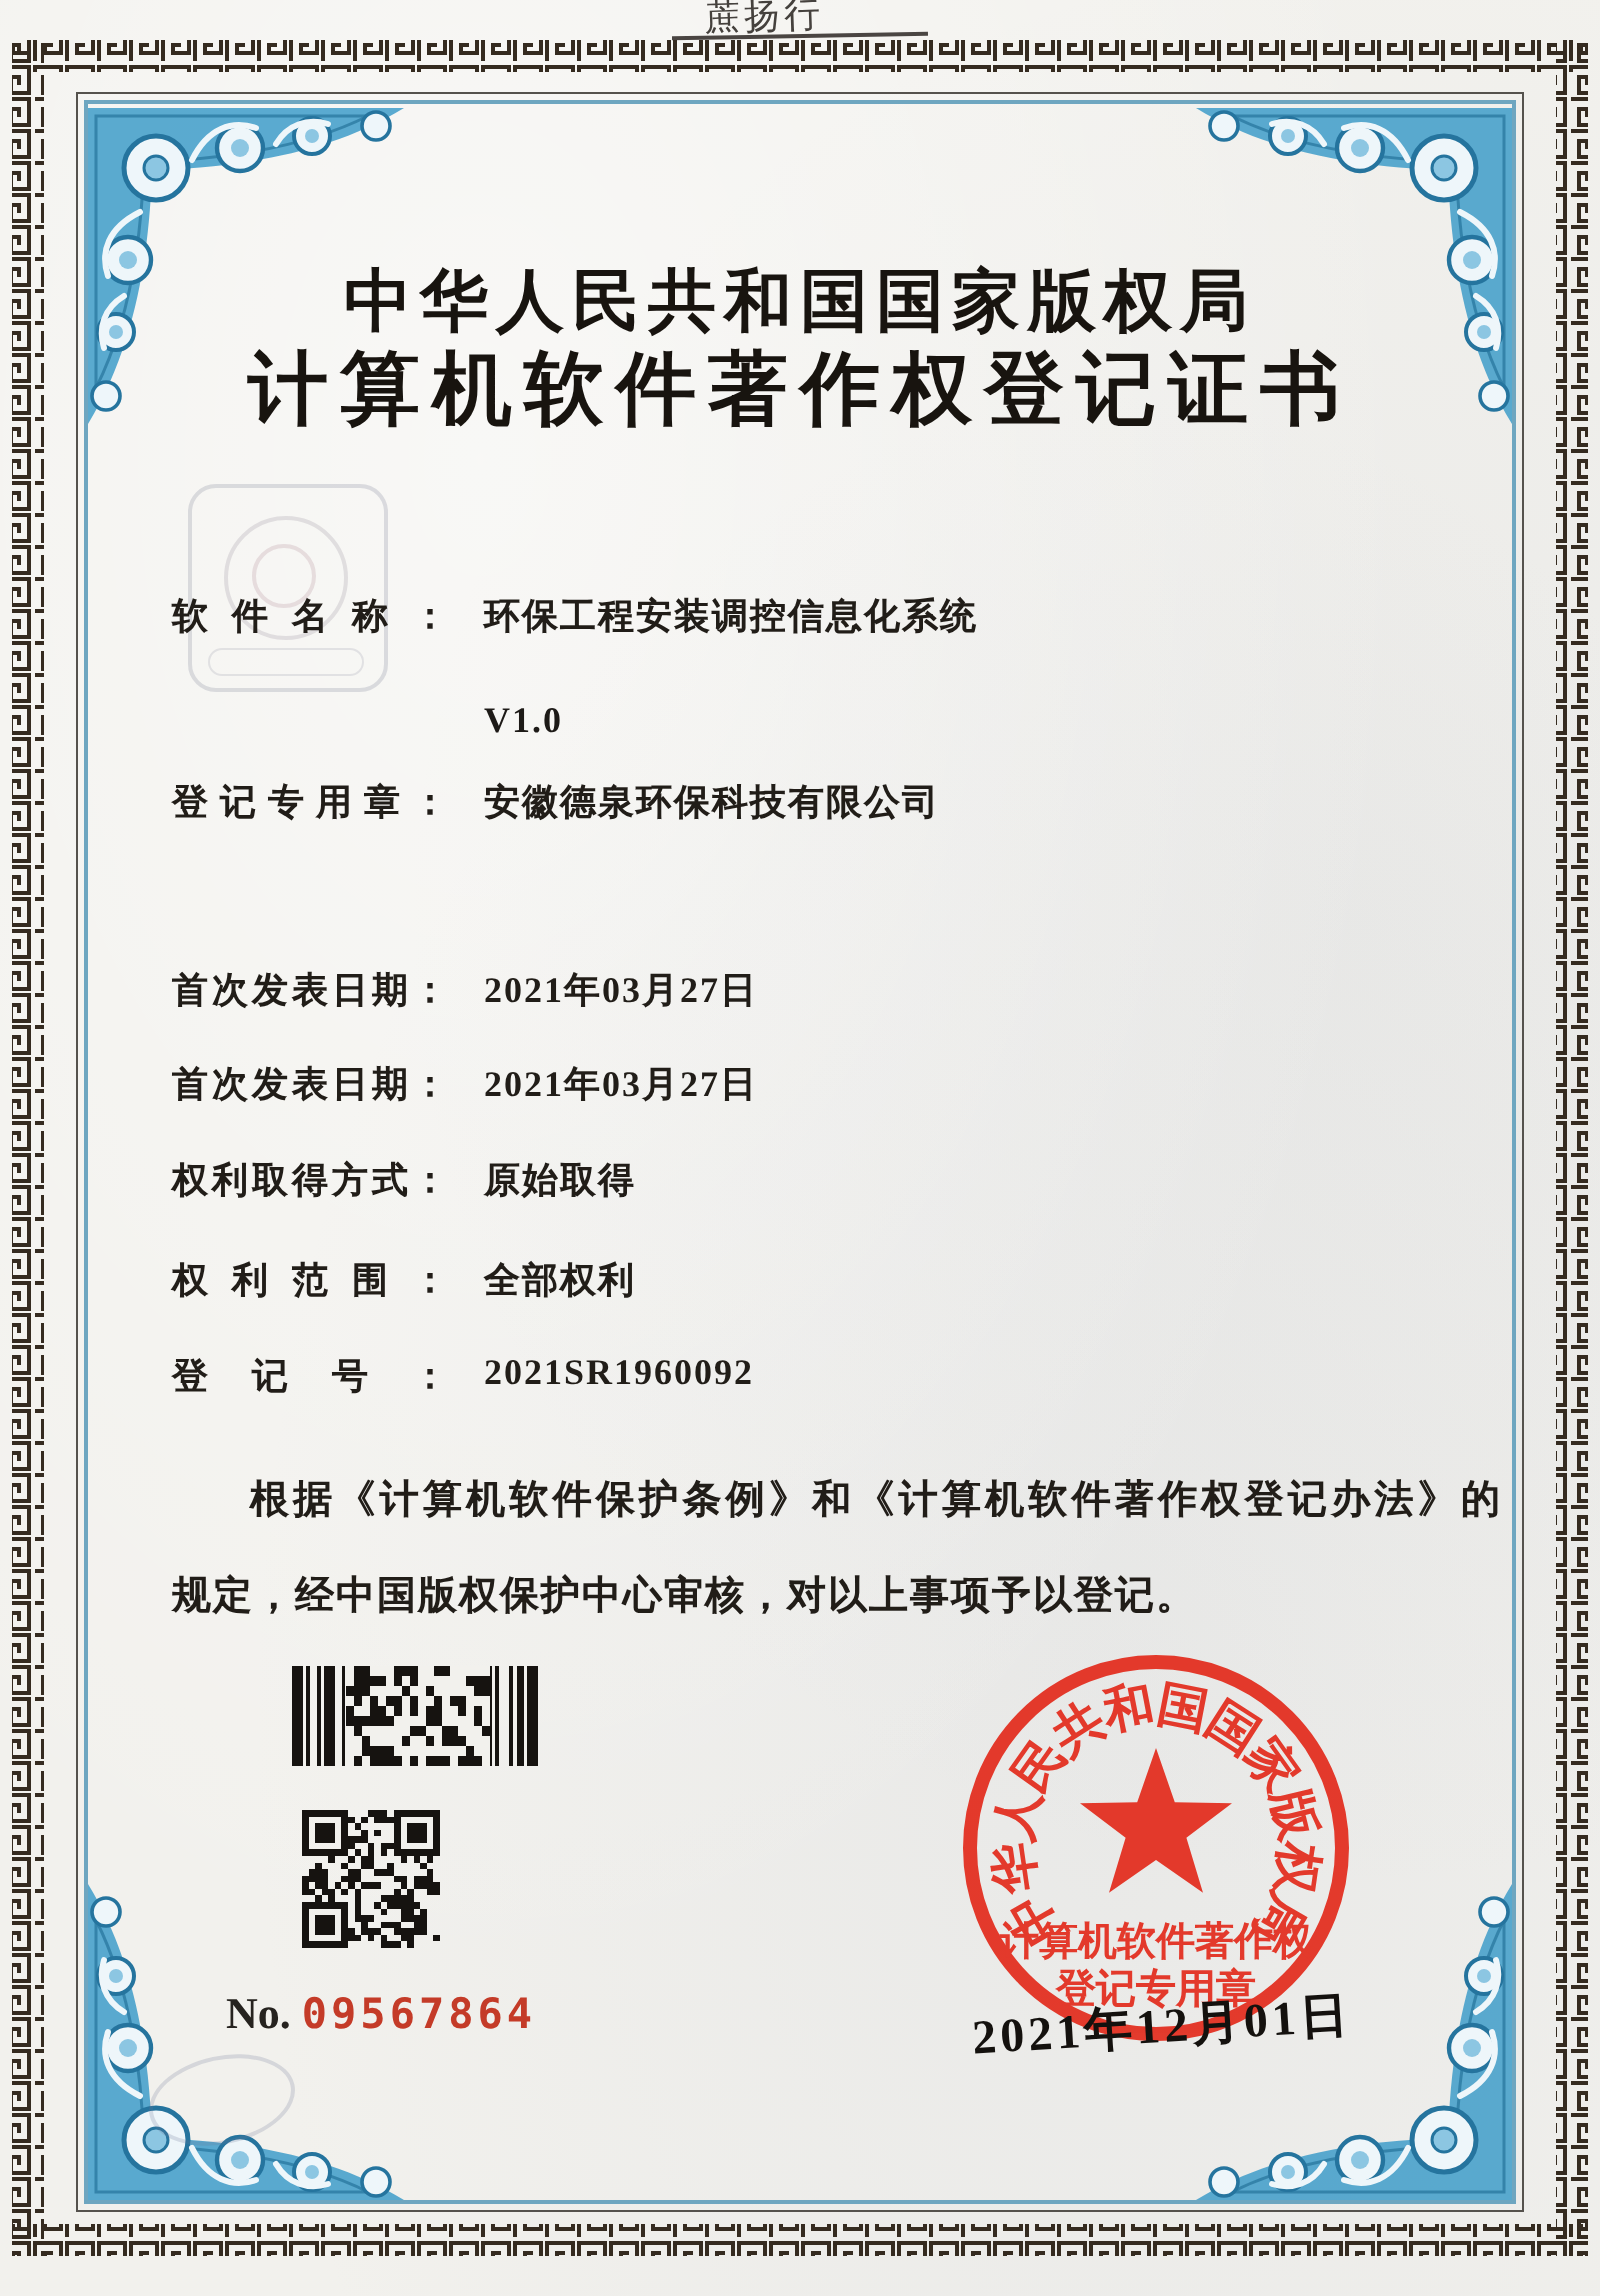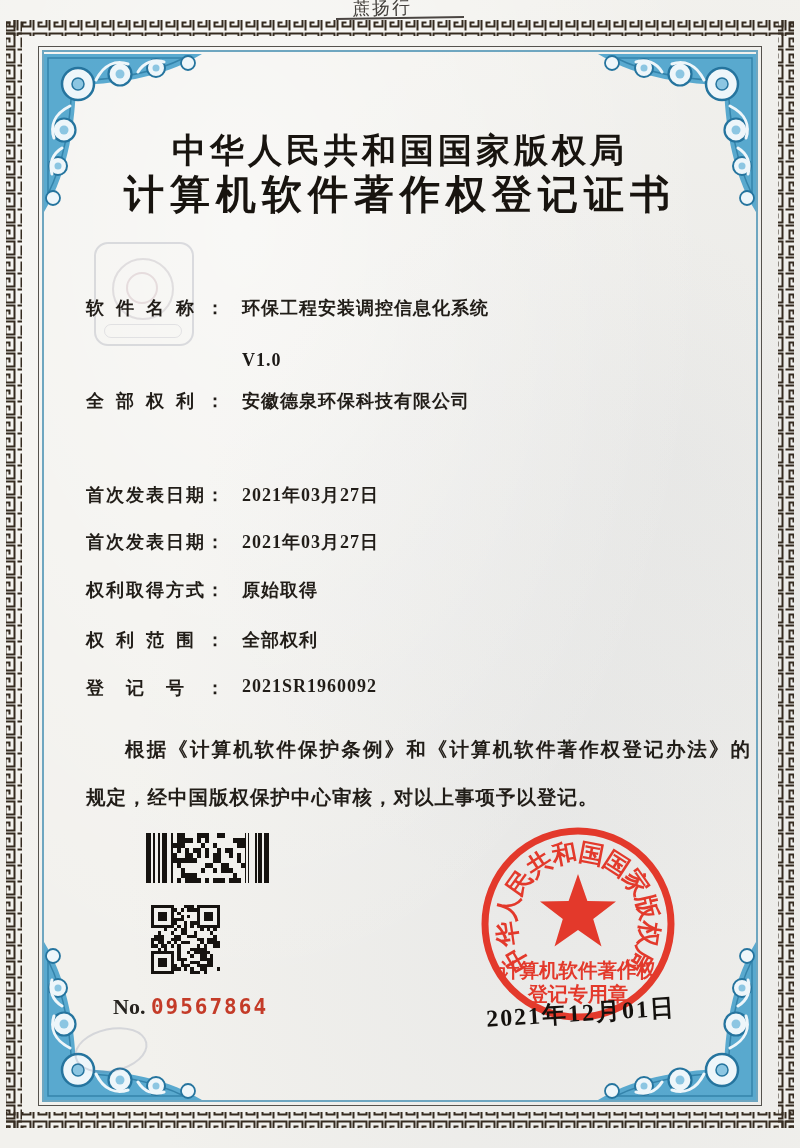--- a/index.html
+++ b/index.html
@@ -106,21 +106,21 @@
 
   <div class="abs authority">中华人民共和国国家版权局</div>
   <div class="abs cert-title">计算机软件著作权登记证书</div>
 
   <div class="abs row" style="top:296px">
     <span class="lbl">软件名称：</span><span class="val">环保工程安装调控信息化系统</span>
   </div>
   <div class="abs version-line">V1.0</div>
 
   <div class="abs row" style="top:389px">
-    <span class="lbl">全部权利：</span><span class="val">安徽德泉环保科技有限公司</span>
+    <span class="lbl">登记专用章：</span><span class="val">安徽德泉环保科技有限公司</span>
   </div>
 
   <div class="abs row" style="top:483px">
     <span class="lbl">首次发表日期：</span><span class="val">2021年03月27日</span>
   </div>
 
   <div class="abs row" style="top:530px">
     <span class="lbl">首次发表日期：</span><span class="val">2021年03月27日</span>
   </div>
 

